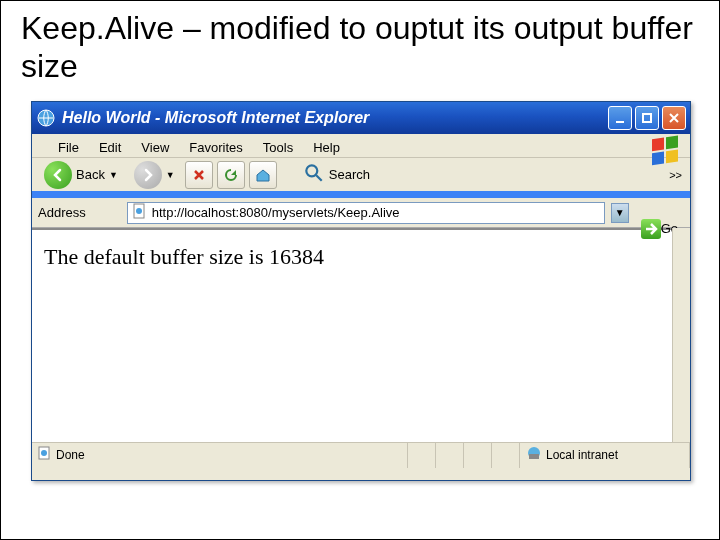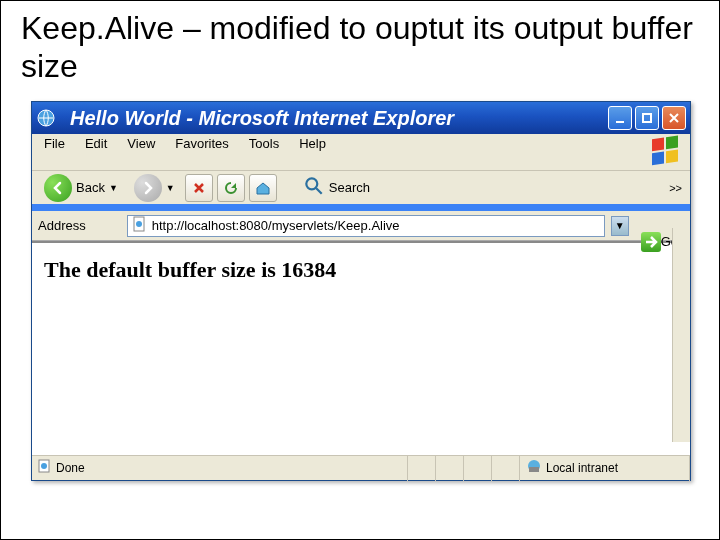--- a/index.html
+++ b/index.html
@@ -30,22 +30,21 @@
   }
   .titlebar {
     height: 32px;
     background: linear-gradient(to bottom, #2a6ed8, #1a52c0 45%, #0f3a9a);
     display: flex;
     align-items: center;
     padding: 0 4px;
     color: #fff;
     font-weight: bold;
     font-style: italic;
-    font-size: 20px;
-    gap: 8px;
+    font-size: 16px;
   }
   .titlebar-icon {
     width: 20px;
     height: 20px;
     margin-right: 6px;
   }
   .titlebar-text { flex: 1; }
   .window-controls { display: flex; gap: 3px; }
   .win-btn {
     width: 24px;
@@ -53,25 +52,25 @@
     background: linear-gradient(to bottom, #5a9de8, #2a6ed8);
     border: 1px solid #fff;
     border-radius: 3px;
     display: flex;
     align-items: center;
     justify-content: center;
   }
   .win-btn.close { background: linear-gradient(to bottom, #e88a5a, #d8552a); }
   .win-btn svg { width: 14px; height: 14px; }
   .menubar {
-    height: 37px;
-    background: #ece9d8;
-    display: flex;
-    align-items: flex-start;
-    padding: 0 2px;
+    height: 24px;
+    background: #ece9d8;
+    display: flex;
+    align-items: flex-end;
+    padding: 0 16px;
     font-size: 13px;
     border-bottom: 1px solid #c8c4b4;
     position: relative;
   }
   .menu-item {
     padding: 2px 10px;
     cursor: default;
   }
   .win-logo {
     position: absolute;
@@ -180,21 +179,21 @@
     align-items: center;
     justify-content: center;
   }
   .content {
     background: #fff;
     height: 214px;
     border-top: 2px inset #ddd;
     padding: 14px 12px;
     font-family: "Times New Roman", serif;
     font-size: 22px;
-    font-weight: bold;
+    font-weight: normal;
   }
   .statusbar {
     height: 24px;
     background: #ece9d8;
     display: flex;
     align-items: center;
     border-top: 1px solid #c8c4b4;
     font-size: 12px;
   }
   .status-cell {

